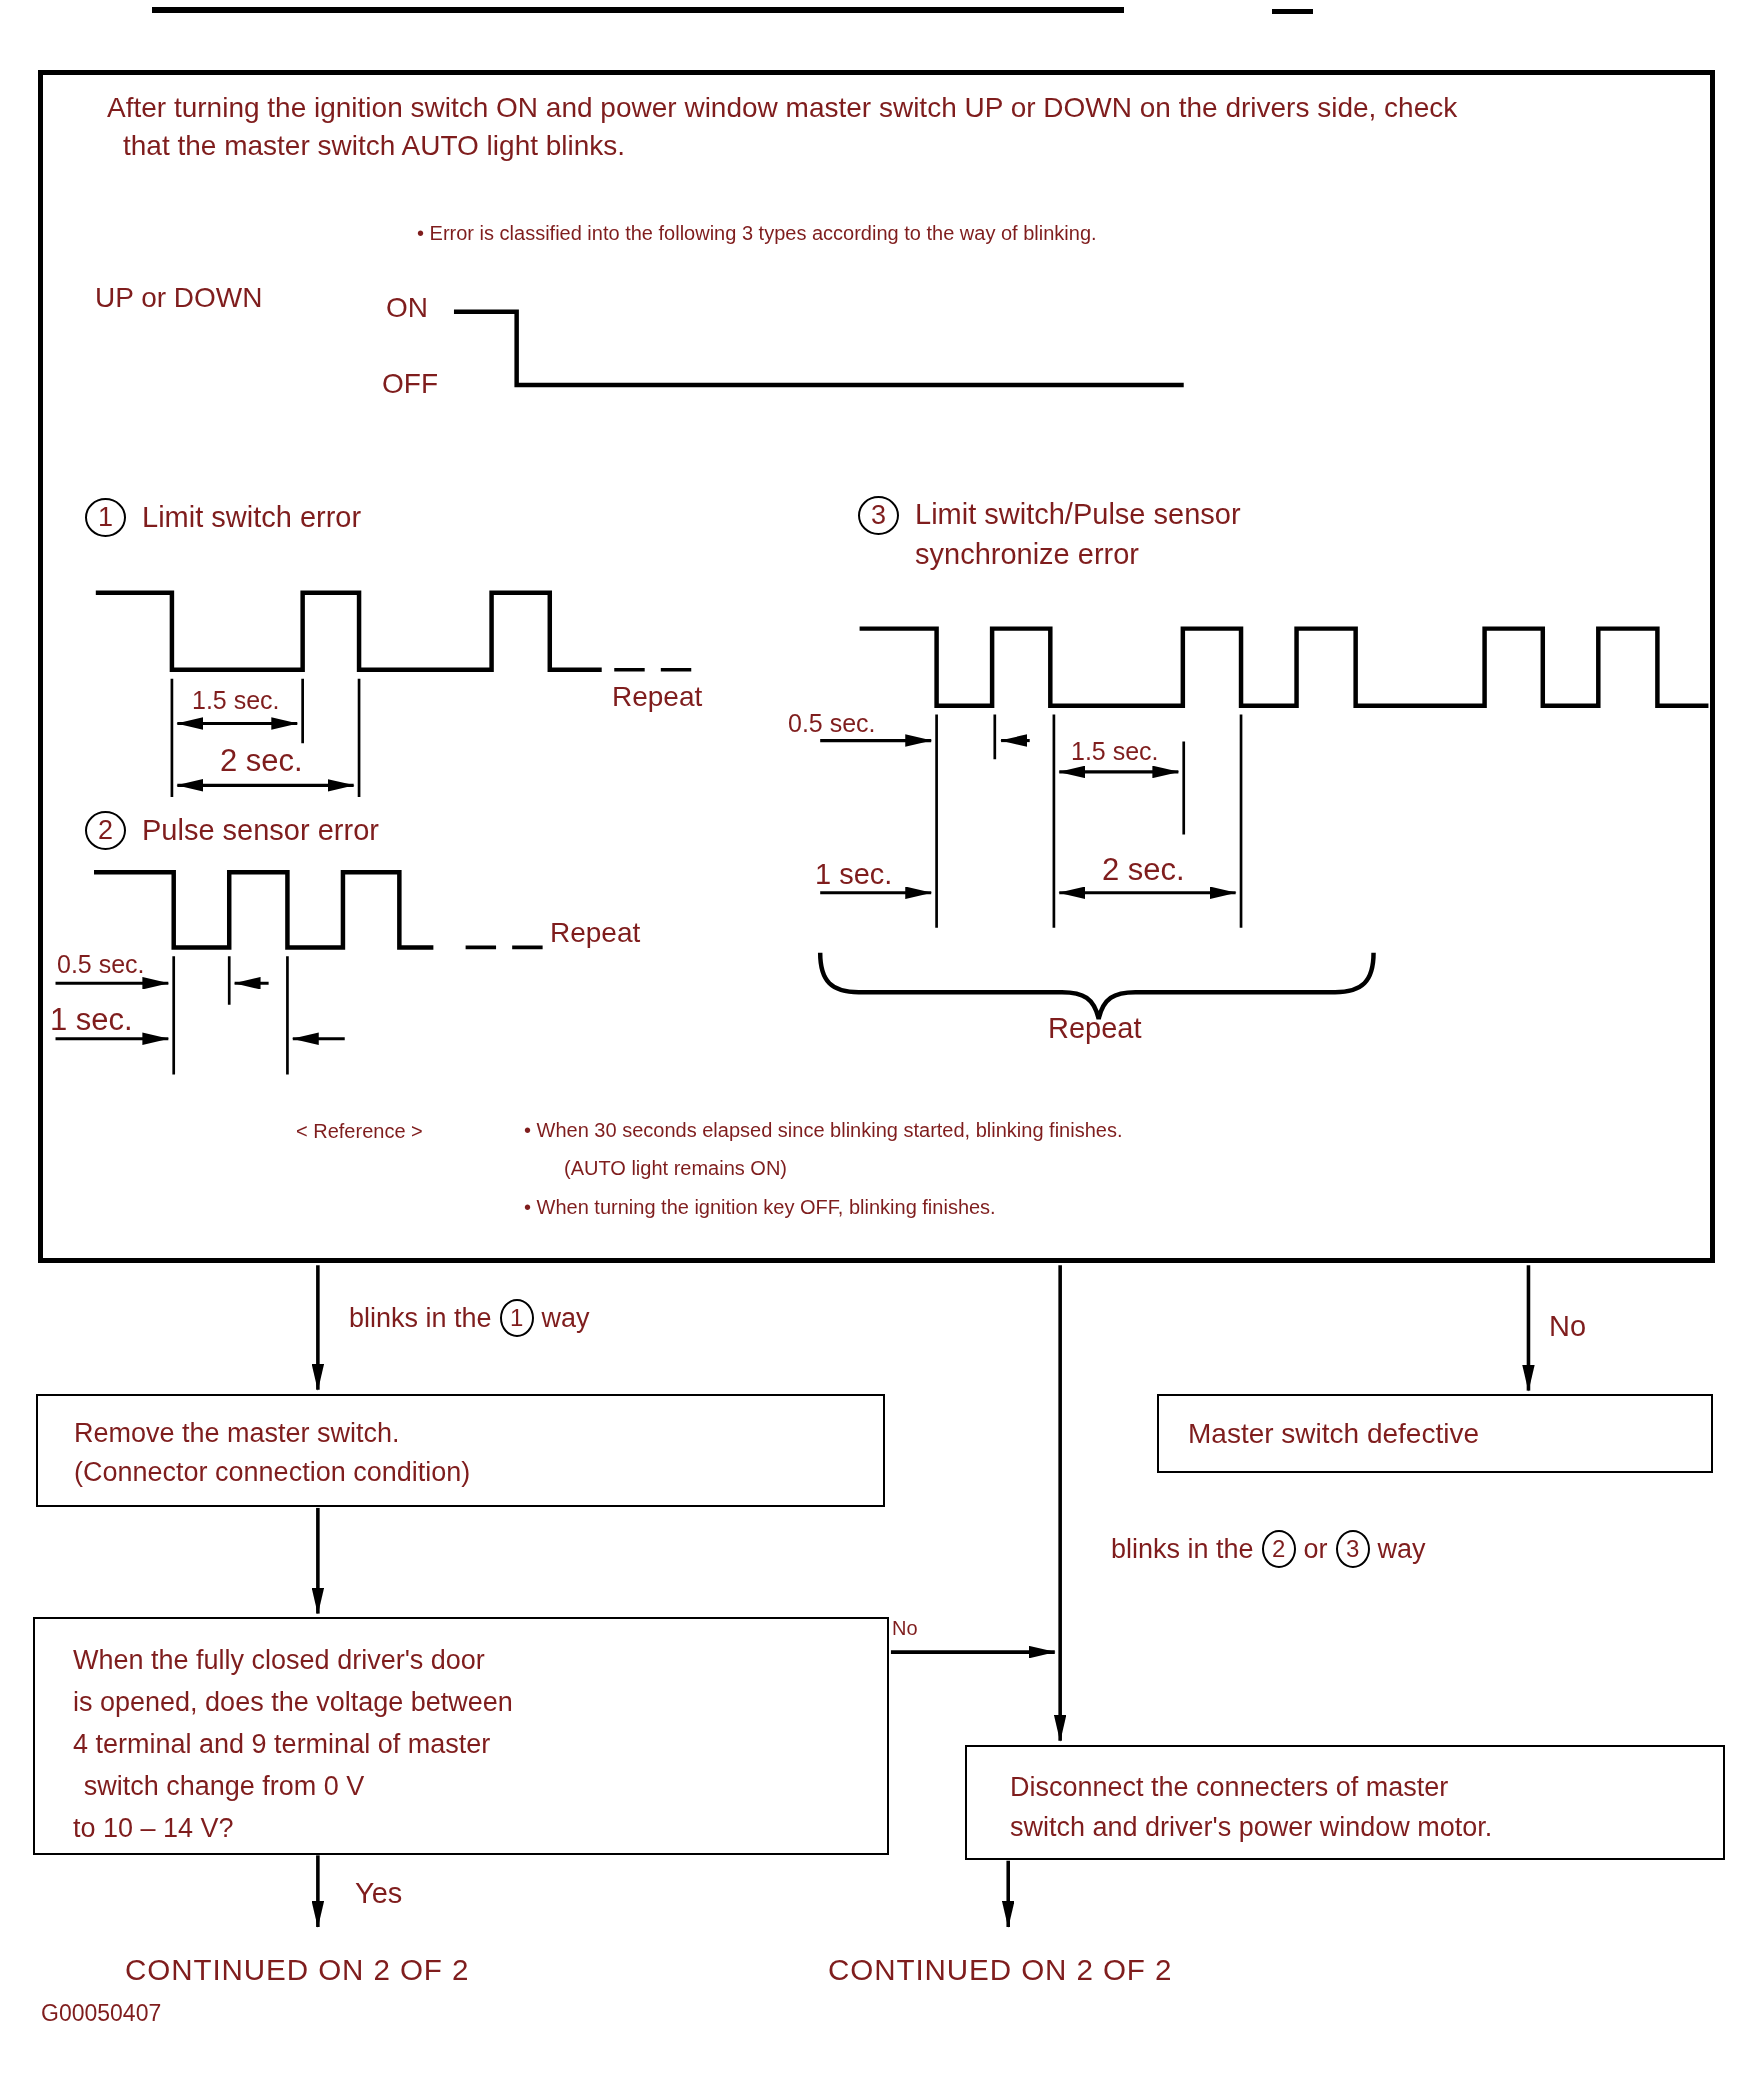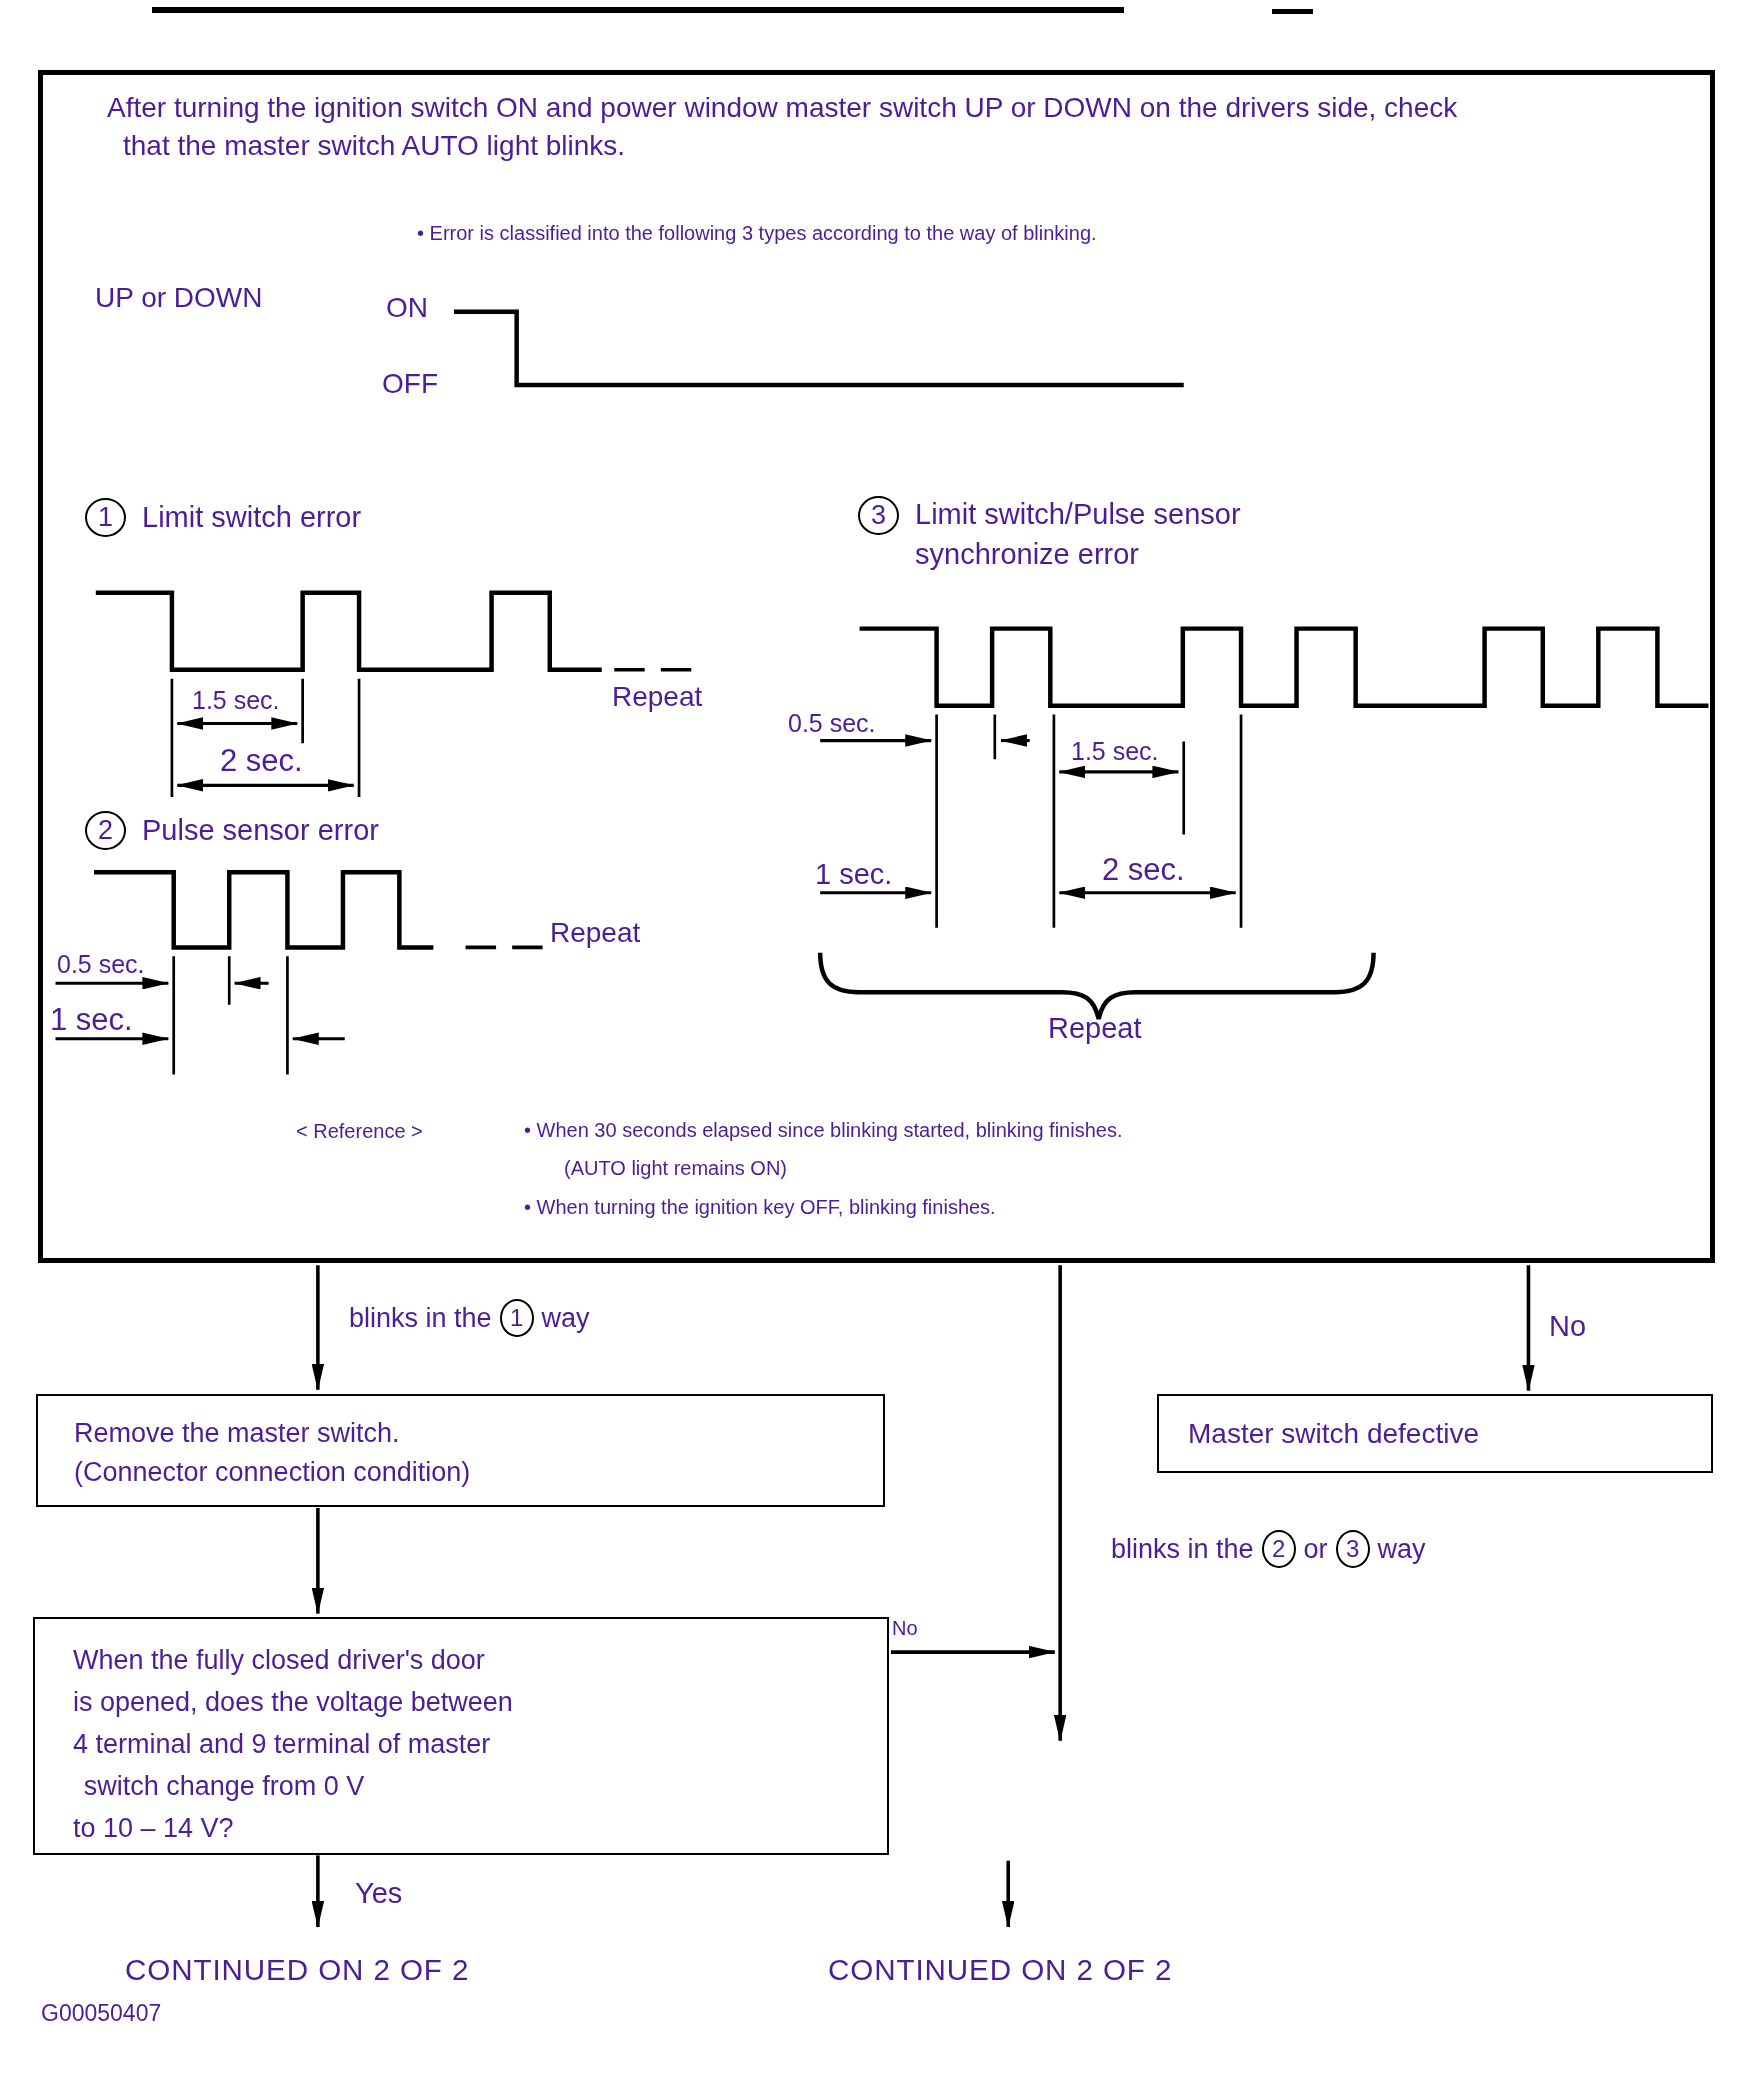--- a/index.html
+++ b/index.html
@@ -1,18 +1,18 @@
 <!DOCTYPE html>
 <html style="font-size:14.3px"><head>
 <meta charset="utf-8">
 <title>Power Window Diagnostic Flowchart</title>
 <style>
   html,body{margin:0;padding:0;background:#ddd;}
   .page{position:relative;width:1755px;height:2090px;background:#ffffff;
-        font-family:"Liberation Sans","DejaVu Sans",sans-serif;color:#4c1d95;overflow:hidden;}
+        font-family:"Liberation Sans","DejaVu Sans",sans-serif;color:#7f1d1d;overflow:hidden;}
   .overlay{position:absolute;left:0;top:0;width:1755px;height:2090px;}
   .t{position:absolute;white-space:nowrap;font-size:20px;line-height:1.25;}
   .f26{font-size:23px;}
   .f31{font-size:28px;}
   .f32{font-size:29px;}
   .cont{font-size:29.6px;letter-spacing:0.9px;}
   .dim{font-size:25px;}
   .dim-lg{font-size:31px;}
   .row{position:absolute;display:flex;align-items:center;gap:8px;white-space:nowrap;font-size:27px;}
   .titlerow{gap:16px;font-size:29px;}
@@ -164,19 +164,23 @@
   </div>
 
   <div class="fbox" style="left:33px;top:1617px;width:856px;height:238px;padding:19.7px 0 0 38px;">
     <div class="bline2">When the fully closed driver's door</div>
     <div class="bline2">is opened, does the voltage between</div>
     <div class="bline2">4 terminal and 9 terminal of master</div>
     <div class="bline2 indent">switch change from 0 V</div>
     <div class="bline2">to 10 – 14 V?</div>
   </div>
 
+  <div class="fbox" style="left:965px;top:1745px;width:760px;height:115px;padding:19.7px 0 0 43px;">
+    <div class="bline3">Disconnect the connecters of master</div>
+    <div class="bline3">switch and driver's power window motor.</div>
+  </div>
 
   <div class="t cont" style="left:125px;top:1952px;">CONTINUED ON 2 OF 2</div>
   <div class="t cont" style="left:828px;top:1952px;">CONTINUED ON 2 OF 2</div>
   <div class="t f26" style="left:41px;top:1999px;">G00050407</div>
 
 </div>
 
 
 </body></html>

